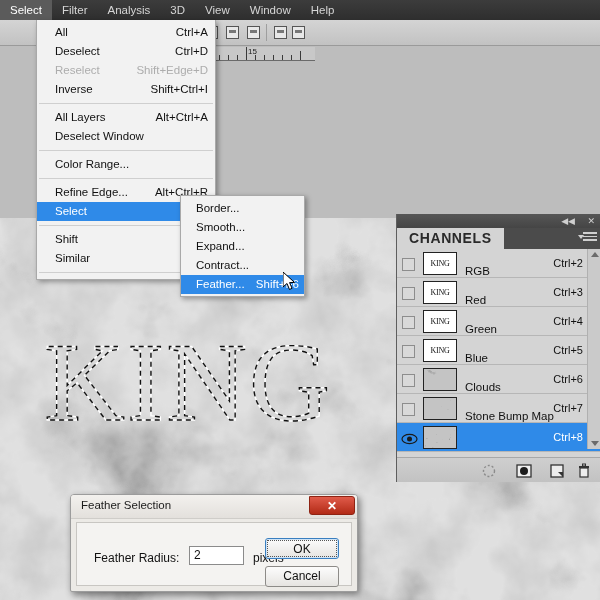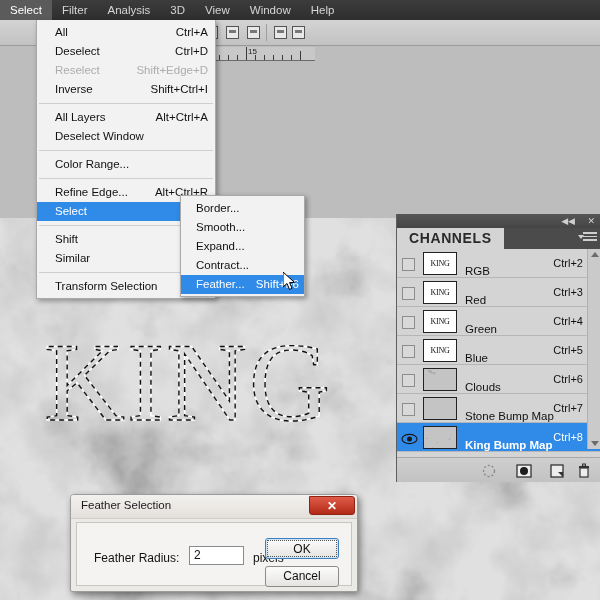--- a/index.html
+++ b/index.html
@@ -325,21 +325,20 @@
     <div class="mi"><span>Deselect Window</span></div>
     <div class="msep"></div>
     <div class="mi"><span>Color Range...</span></div>
     <div class="msep"></div>
     <div class="mi"><span>Refine Edge...</span><span class="sc">Alt+Ctrl+R</span></div>
     <div class="mi hl"><span>Select</span><span class="arrow"></span></div>
     <div class="msep"></div>
     <div class="mi"><span>Shift</span></div>
     <div class="mi"><span>Similar</span></div>
     <div class="msep"></div>
-    <div class="mi"><span>Transform Selection</span></div>
   </div>
 
 <div id="modify-menu">
     <div class="mi"><span>Border...</span></div>
     <div class="mi"><span>Smooth...</span></div>
     <div class="mi"><span>Expand...</span></div>
     <div class="mi"><span>Contract...</span></div>
     <div class="mi hl"><span>Feather...</span><span class="sc">Shift+F6</span></div>
   </div>
 
@@ -442,21 +441,20 @@
           </svg>
         </div>
         <div class="ch-thumb"><svg width="34" height="23" viewBox="0 0 34 23" preserveAspectRatio="none">
             <filter id="thf6">
               <feTurbulence type="fractalNoise" baseFrequency="0.28" numOctaves="4" seed="15"></feTurbulence>
               <feColorMatrix type="matrix" values="0 0 0 0 0.55 0 0 0 0 0.55 0 0 0 0 0.55 1.3 1.3 1.3 0 -0.35"></feColorMatrix>
             </filter>
             <rect width="34" height="23" fill="#2b2b2b"></rect>
             <rect width="34" height="23" filter="url(#thf6)"></rect>
           </svg></div>
-        <div class="ch-name">King Bump Map</div>
         <div class="ch-shortcut">Ctrl+8</div>
       </div>
     </div>
 
   <div id="panel-scrollbar">
     <div class="sb-arrow" style="top:3px; border-bottom:5px solid #6b6b6b;"></div>
     <div class="sb-arrow" style="bottom:3px; border-top:5px solid #6b6b6b;"></div>
   </div>
 
   <div id="panel-footer">

